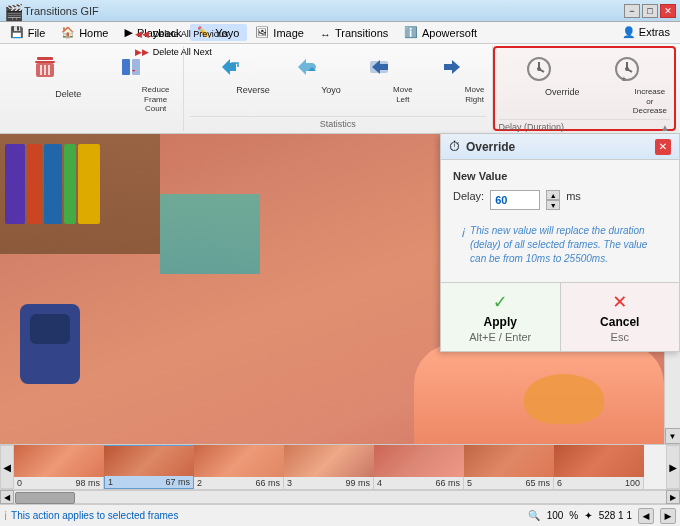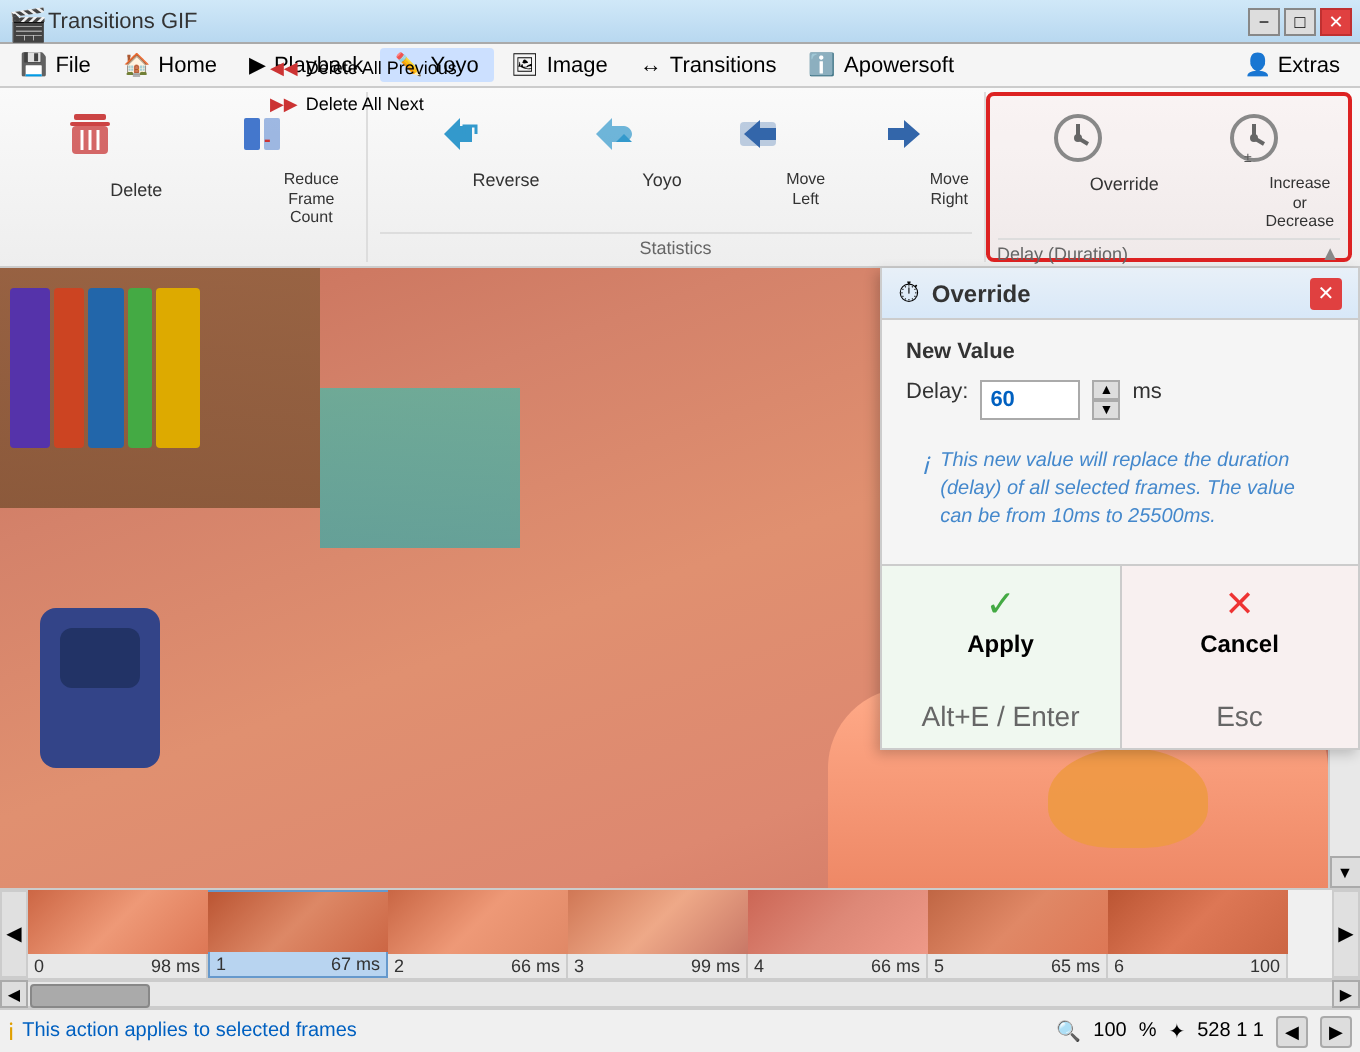--- a/index.html
+++ b/index.html
@@ -226,21 +226,21 @@
       padding: 8px;
       background: #f8f0f0;
       border: none;
       cursor: pointer;
       display: flex;
       flex-direction: column;
       align-items: center;
       gap: 2px;
     }
     .btn-main-label { font-size: 12px; font-weight: bold; }
-    .btn-sub-label { font-size: 14px; color: #666; margin-top: 19px; }
+    .btn-sub-label { font-size: 11px; color: #666; }
     .apply-check { color: #44aa44; font-size: 18px; }
     .cancel-x { color: #ee3333; font-size: 18px; }
 
     
     .timeline-area {
       height: 60px;
       background: #f0f0f0;
       border-top: 1px solid #ccc;
       display: flex;
       flex-direction: column;

